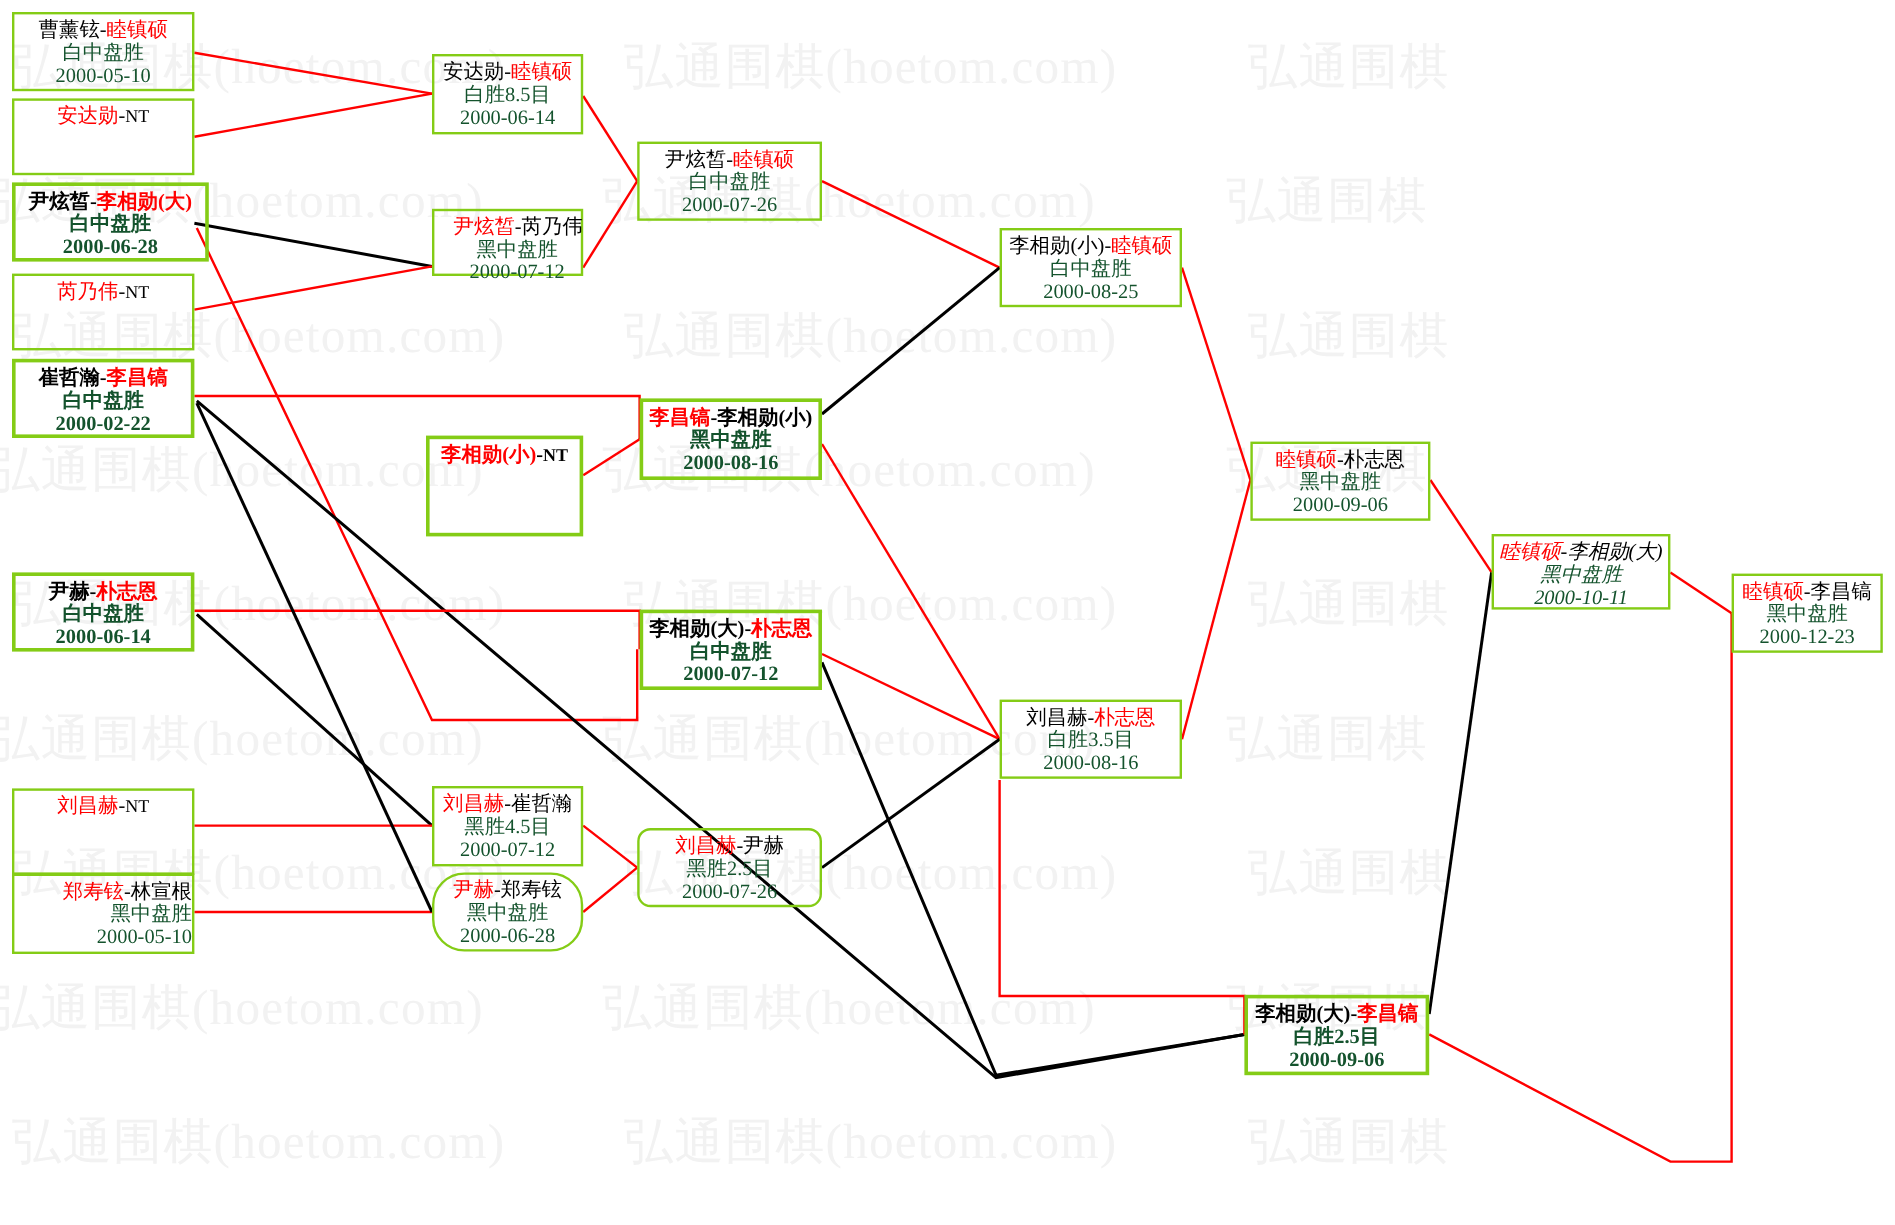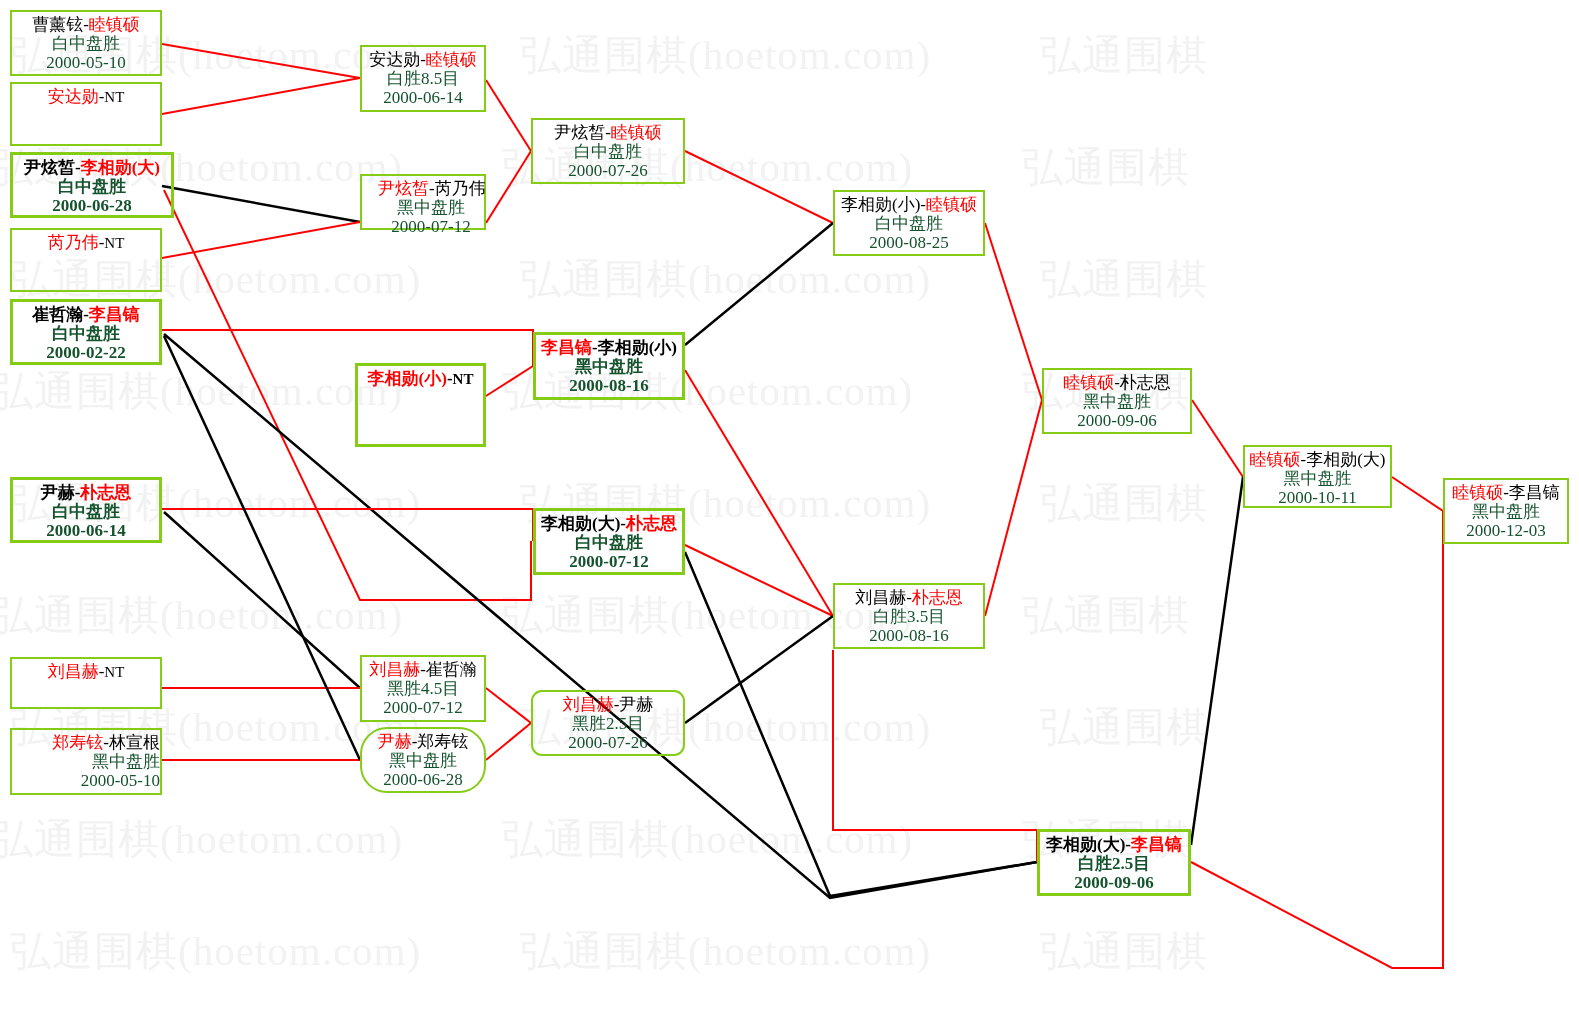--- a/index.html
+++ b/index.html
@@ -159,21 +159,21 @@
       <div class="node bold" style="left: 10px; top: 299px; width: 152px; height: 66px;">
         <span class="ln"><span class="p-blk">崔哲瀚</span><span class="sep">-</span><span class="p-red">李昌镐</span></span>
         <span class="ln res">白中盘胜</span>
         <span class="ln dt">2000-02-22</span>
       </div>
       <div class="node bold" style="left: 10px; top: 477px; width: 152px; height: 66px;">
         <span class="ln"><span class="p-blk">尹赫</span><span class="sep">-</span><span class="p-red">朴志恩</span></span>
         <span class="ln res">白中盘胜</span>
         <span class="ln dt">2000-06-14</span>
       </div>
-      <div class="node" style="left: 10px; top: 657px; width: 152px; height: 52px;">
+      <div class="node" style="left: 10px; top: 657px; width: 152px; height: 72px;">
         <span class="ln"><span class="p-red">刘昌赫</span><span class="sep">-</span><span class="p-blk nt">NT</span></span>
       </div>
       <div class="node" style="left: 10px; top: 728px; width: 152px; height: 67px; text-align: right;">
         <span class="ln"><span class="p-red">郑寿铉</span><span class="sep">-</span><span class="p-blk">林宣根</span></span>
         <span class="ln res">黑中盘胜</span>
         <span class="ln dt">2000-05-10</span>
       </div>
       <div class="node" style="left: 360px; top: 45px; width: 126px; height: 67px;">
         <span class="ln"><span class="p-blk">安达勋</span><span class="sep">-</span><span class="p-red">睦镇硕</span></span>
         <span class="ln res">白胜8.5目</span>
@@ -230,25 +230,25 @@
       <div class="node" style="left: 1042px; top: 368px; width: 150px; height: 66px;">
         <span class="ln"><span class="p-red">睦镇硕</span><span class="sep">-</span><span class="p-blk">朴志恩</span></span>
         <span class="ln res">黑中盘胜</span>
         <span class="ln dt">2000-09-06</span>
       </div>
       <div class="node bold" style="left: 1037px; top: 829px; width: 154px; height: 67px;">
         <span class="ln"><span class="p-blk">李相勋(大)</span><span class="sep">-</span><span class="p-red">李昌镐</span></span>
         <span class="ln res">白胜2.5目</span>
         <span class="ln dt">2000-09-06</span>
       </div>
-      <div class="node" style="left: 1243px; top: 445px; width: 149px; height: 63px;">
+      <div class="node" style="left: 1243px; top: 445px; width: 149px; height: 63px; font-style: italic;">
         <span class="ln"><span class="p-red">睦镇硕</span><span class="sep">-</span><span class="p-blk">李相勋(大)</span></span>
         <span class="ln res">黑中盘胜</span>
         <span class="ln dt">2000-10-11</span>
       </div>
       <div class="node" style="left: 1443px; top: 478px; width: 126px; height: 66px;">
         <span class="ln"><span class="p-red">睦镇硕</span><span class="sep">-</span><span class="p-blk">李昌镐</span></span>
         <span class="ln res">黑中盘胜</span>
-        <span class="ln dt">2000-12-03</span>
+        <span class="ln dt">2000-12-23</span>
       </div>
     </div>
 
 </div>
 
 </body></html>

